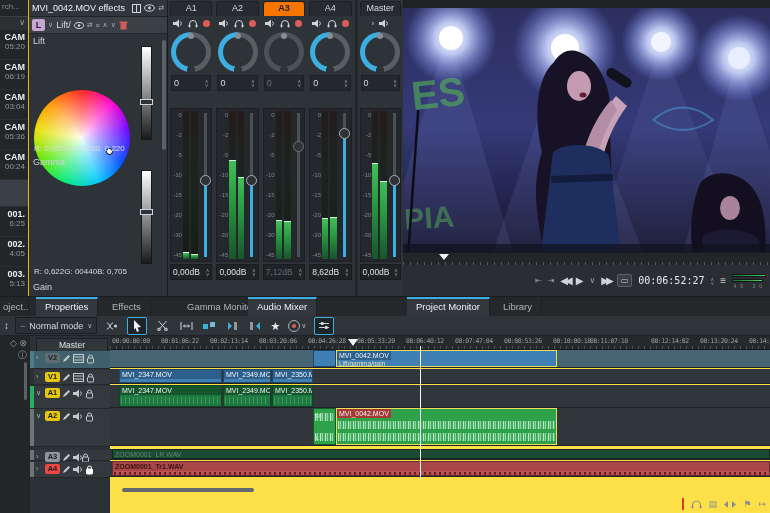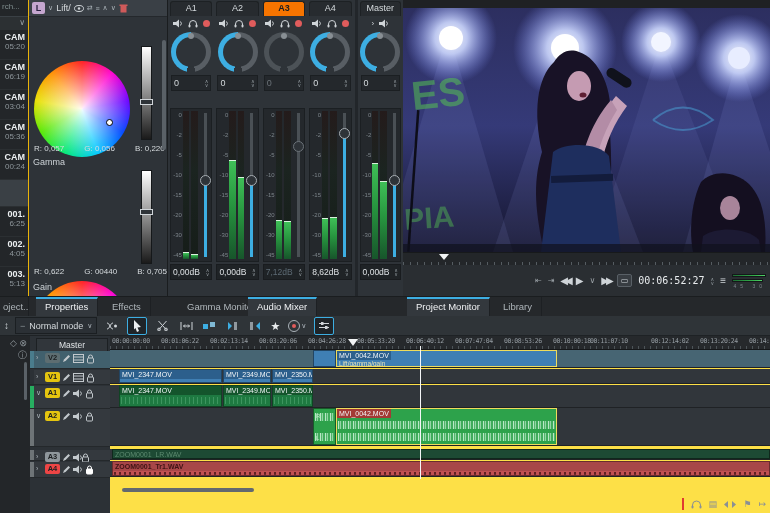--- a/index.html
+++ b/index.html
@@ -24,21 +24,21 @@
   .badge-l{width:13px;height:12px;background:#c5a6cf;color:#2a2040;font-weight:bold;text-align:center;font-size:9px;line-height:12px;border-radius:2px;}
   .chev{color:#aab2b8;font-size:7px;}
   .fx-name{color:#d6dadd;font-size:9px;}
   .seclabel{color:#cdd3d7;font-size:9px;padding:2px 0 0 4px;}
   .wheel{border-radius:50%;position:relative;
      background:radial-gradient(circle at 50% 50%, rgba(255,255,255,.95) 0%, rgba(255,255,255,.55) 28%, rgba(255,255,255,0) 72%),
      conic-gradient(#ff2020,#ff00d0,#6a00ff,#0048ff,#00c8ff,#00e87a,#55e800,#e8e000,#ff9000,#ff2020);}
   .wdot{position:absolute;width:5px;height:5px;border-radius:50%;background:#fff;border:1px solid #000;}
   .vslider{position:absolute;width:9px;background:linear-gradient(180deg,#ffffff 0%,#9a9a9a 45%,#1a1a1a 100%);border:1px solid #15181a;}
   .vhandle{position:absolute;left:-2px;width:11px;height:4px;background:#2e3338;border:1px solid #cfd4d8;}
-  .rgbrow{position:absolute;font-size:8px;color:#d6dbde;display:flex;gap:20px;padding-left:5px;white-space:nowrap;}
+  .rgbrow{position:absolute;font-size:8px;color:#d6dbde;display:flex;gap:0;padding-left:5px;white-space:nowrap;}
   .fx-scroll{position:absolute;right:1px;width:4px;background:#5a6167;border-radius:2px;}
   
   .mixer{left:168px;top:0;width:235px;height:296px;background:#2e3338;border-right:1px solid #1a1d1f;display:flex;}
   .strip{width:47px;position:relative;height:100%;}
   .strip.master{border-left:3px solid #22262a;margin-left:1px;width:46px;}
   .ctab{height:14px;margin:1px 2px 0 2px;background:#272b2f;border:1px solid #1d2124;border-bottom:none;
         border-radius:3px 3px 0 0;text-align:center;font-size:9px;color:#d4d9dc;line-height:13px;}
   .ctab.sel{background:#f67400;color:#1b1e20;font-weight:bold;}
   .icorow{height:14px;display:flex;align-items:center;justify-content:center;gap:5px;}
   .recdot{width:7px;height:7px;border-radius:50%;background:#e05c5c;}
@@ -175,20 +175,36 @@
           <div class="bi-time">5:13</div>
         </div>
         <div class="bin-item">
           <div class="bi-name">004.</div>
           <div class="bi-time">9:11</div>
         </div>
       </div>
   </div>
 
   <div class="abs fx">
+    <div class="fx-head">
+      <div class="fx-title">MVI_0042.MOV effects</div>
+      <span class="svgico">
+          <svg width="9" height="9">
+            <rect x="0.5" y="0.5" width="8" height="8" fill="none" stroke="#cfd4d8"></rect>
+            <line x1="4.5" y1="0" x2="4.5" y2="9" stroke="#cfd4d8"></line>
+          </svg>
+        </span>
+      <span class="svgico">
+          <svg width="11" height="8">
+            <ellipse cx="5.5" cy="4" rx="5" ry="3.2" fill="none" stroke="#cfd4d8"></ellipse>
+            <circle cx="5.5" cy="4" r="1.4" fill="#cfd4d8"></circle>
+          </svg>
+        </span>
+      <span class="chev">⇄</span>
+    </div>
     <div class="fx-row">
       <span class="badge-l">L</span>
       <span class="chev">∨</span>
       <span class="fx-name">Lift/</span>
       <span class="svgico">
           <svg width="10" height="7">
             <ellipse cx="5" cy="3.5" rx="4.5" ry="3" fill="none" stroke="#cfd4d8"></ellipse>
             <circle cx="5" cy="3.5" r="1.2" fill="#cfd4d8"></circle>
           </svg>
         </span>
@@ -196,20 +212,21 @@
       <span class="chev">≡</span>
       <span class="chev">∧</span>
       <span class="chev">∨</span>
       <span class="svgico">
           <svg width="9" height="10">
             <rect x="1.5" y="3" width="6" height="6.5" fill="#cf5a5a"></rect>
             <rect x="0.5" y="1.5" width="8" height="1.5" fill="#cf5a5a"></rect>
           </svg>
         </span>
     </div>
+    <div class="seclabel">Lift</div>
     <div class="abs wheel" style="left:5px;top:44px;width:96px;height:96px;">
       <div class="wdot" style="left:72px;top:58px;"></div>
     </div>
     <div class="abs vslider" style="left:112px;top:46px;height:92px;">
       <div class="vhandle" style="top:52px;"></div>
     </div>
     <div class="rgbrow" style="left:0;top:144px;">
       <span>R: 0,057</span>
       <span>G: 0,056</span>
       <span>B: 0,220</span>

